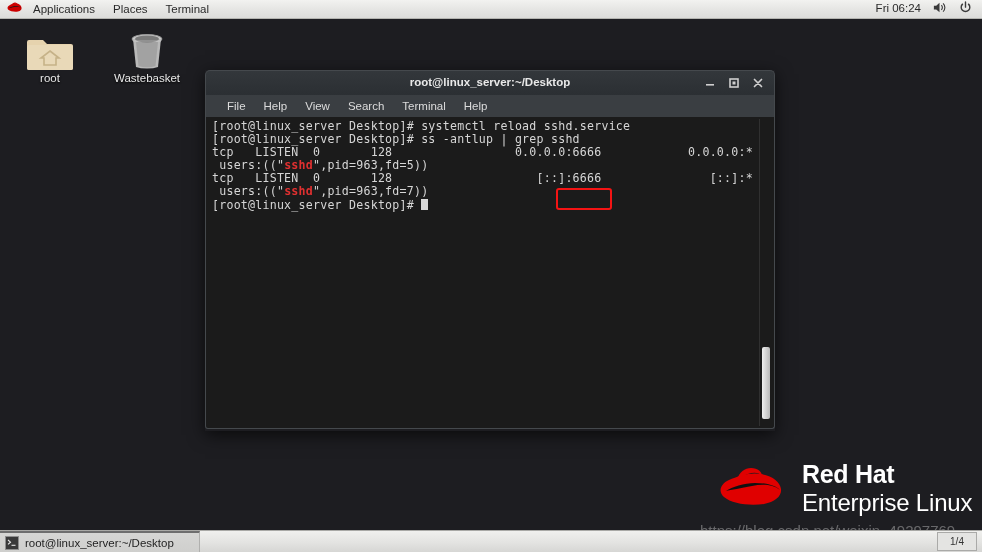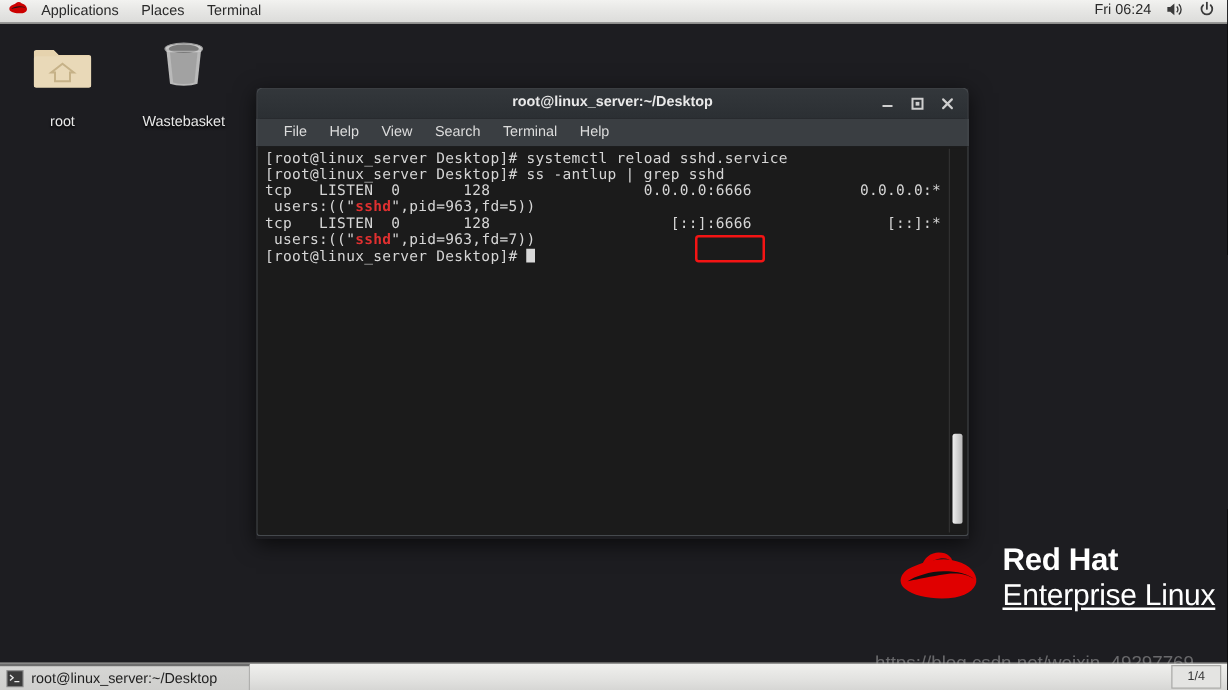--- a/index.html
+++ b/index.html
@@ -64,21 +64,21 @@
     text-align: center;
     cursor: default;
   }
   .desk-icon .glyph {
     height: 44px;
     display: flex;
     align-items: flex-end;
     justify-content: center;
   }
   .desk-icon .caption {
-    margin-top: 20px;
+    margin-top: 0;
     font-size: 11.5px;
     color: #e8e8e8;
     text-shadow: 0 1px 2px #000;
   }
 
   
   #term-window {
     position: absolute;
     left: 205px; top: 70px;
     width: 570px; height: 361px;
@@ -174,31 +174,31 @@
     position: absolute;
     left: 2px;
     width: 8px;
     background: linear-gradient(to right, #f0f0f0, #b8b8b8);
     border-radius: 2px;
   }
 
   
   #branding {
     position: absolute;
-    left: 716px; top: 436px;
+    left: 716px; top: 462px;
     display: flex;
     align-items: center;
     gap: 12px;
   }
   #brand-text {
     color: #ffffff;
     line-height: 1.0;
   }
   #brand-l1 { font-size: 25px; font-weight: bold; letter-spacing: -0.3px; }
-  #brand-l2 { font-size: 24px; font-weight: normal; margin-top: 4px; letter-spacing: -0.2px; text-decoration: underline;}
+  #brand-l2 { font-size: 24px; font-weight: normal; margin-top: 4px; letter-spacing: -0.2px;}
 
   #watermark {
     position: absolute;
     left: 700px; top: 522px;
     font-size: 15px;
     color: rgba(210,210,210,0.42);
     white-space: nowrap;
   }
 
   

